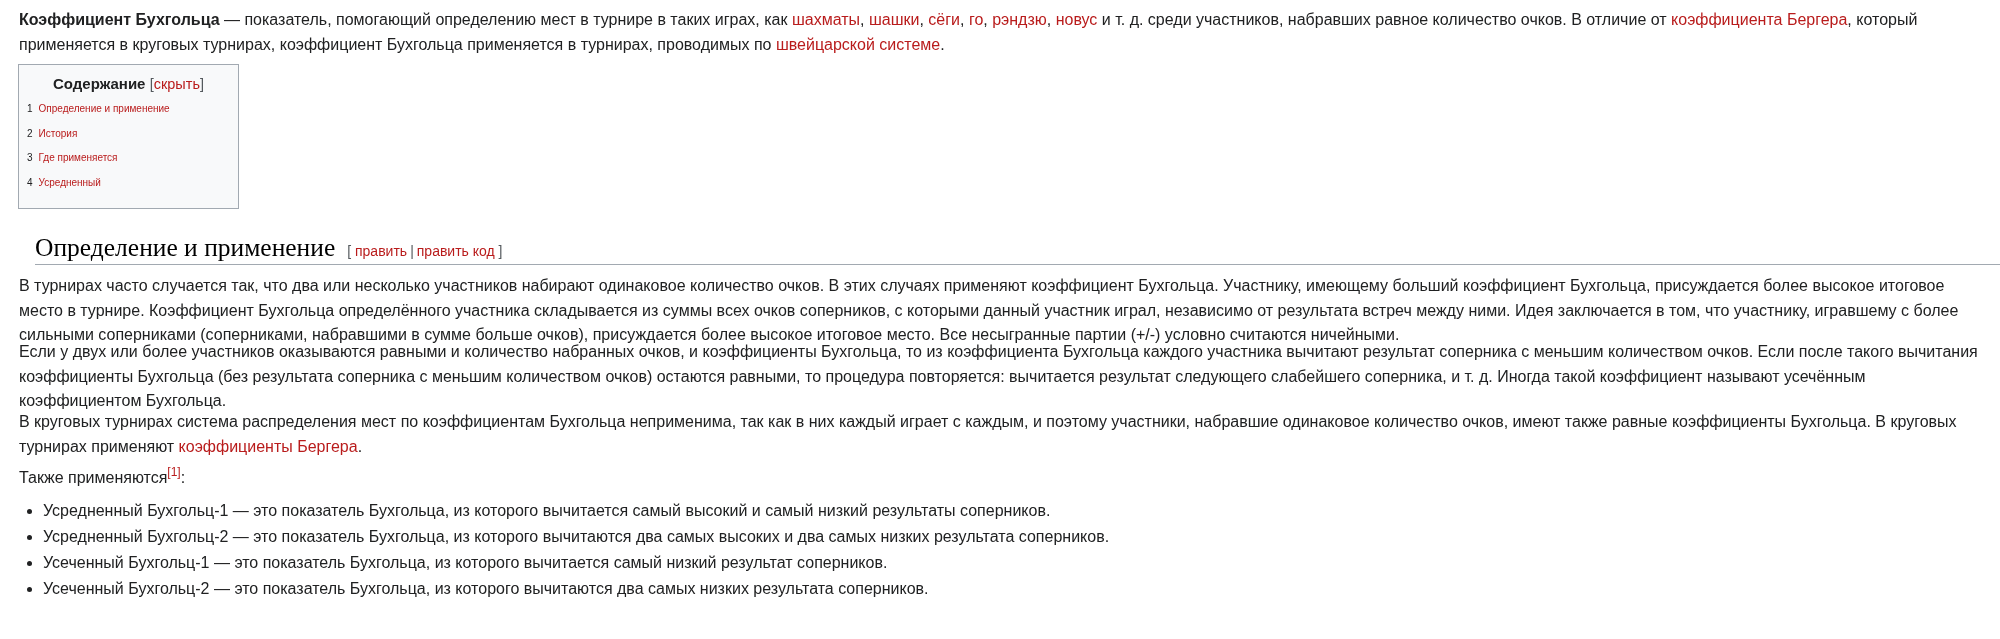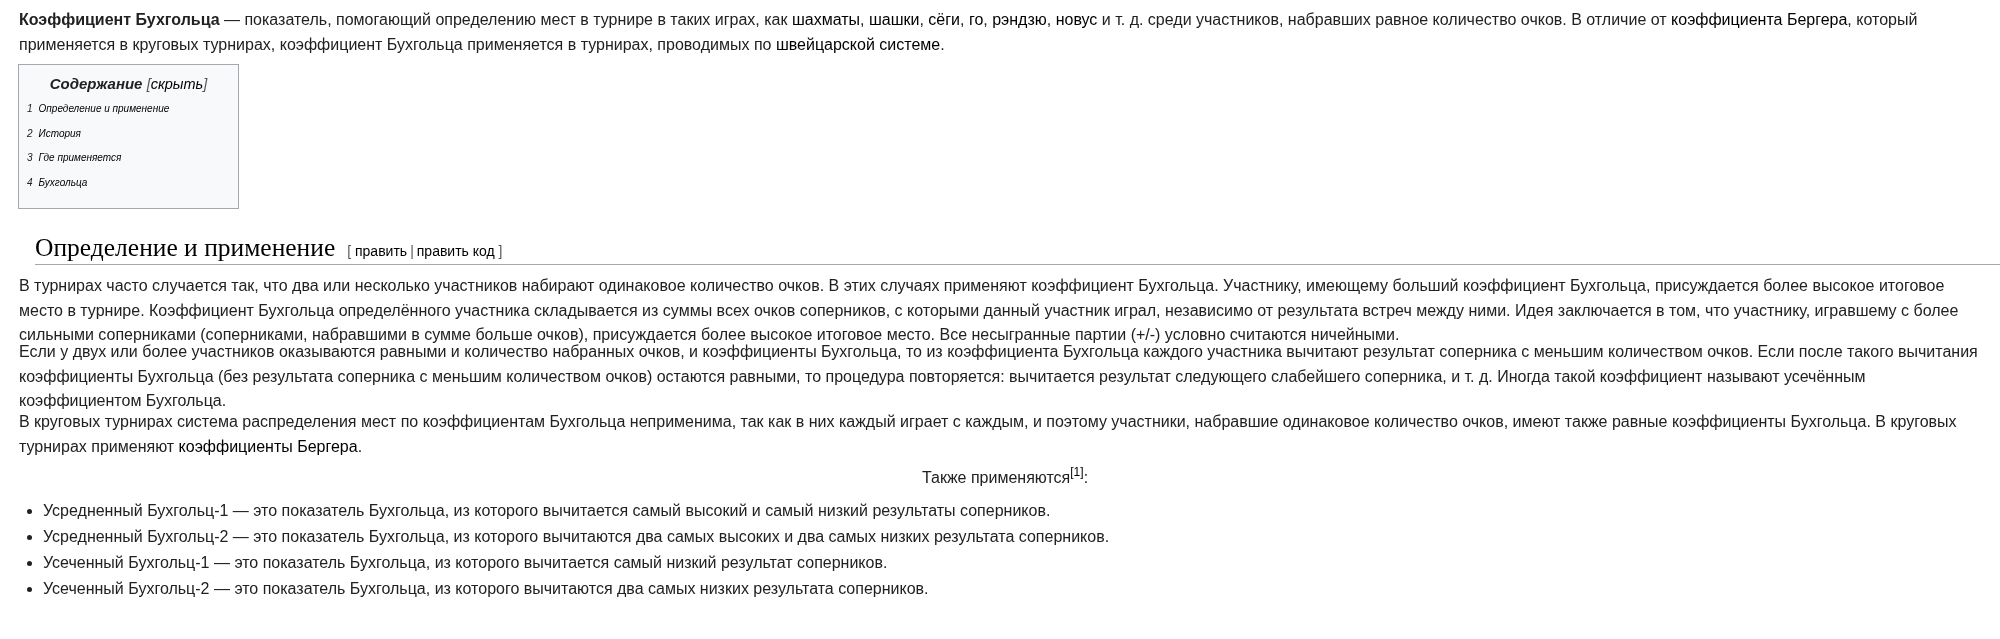--- a/index.html
+++ b/index.html
@@ -19,21 +19,21 @@
     position: absolute;
     left: 19px;
     top: 0;
     width: 1972px;
   }
   p {
     margin: 0;
     line-height: 24.5px;
   }
   a {
-    color: #000000;
+    color: #b91c1c;
     text-decoration: none;
   }
   b { font-weight: bold; }
 
   .lead {
     position: absolute;
     top: 8px;
     left: 0;
     width: 1960px;
   }
@@ -41,21 +41,20 @@
   .toc {
     position: absolute;
     left: -1px;
     top: 64px;
     width: 221px;
     height: 145px;
     background: #f8f9fa;
     border: 1px solid #a2a9b1;
     box-sizing: border-box;
     padding: 7px 7px 7px 7px;
-    font-style: italic;
   }
   .toc-title {
     text-align: center;
     font-size: 15px;
     line-height: 22px;
     margin-top: 1px;
     margin-bottom: 2px;
   }
   .toc-title .t { font-weight: bold; color: #202122; }
   .toc-title .tog { font-size: 14.5px; }
@@ -95,21 +94,21 @@
     font-size: 14px;
     color: #54595d;
     margin-left: 12px;
     font-family: "Liberation Sans", sans-serif;
   }
   .section-heading .edit .sep { margin: 0 3px; }
 
   .p1 { position: absolute; top: 274px; left: 0; width: 1972px; }
   .p2 { position: absolute; top: 340px; left: 0; width: 1972px; }
   .p3 { position: absolute; top: 410px; left: 0; width: 1972px; }
-  .p4 { position: absolute; top: 466px; left: 0; width: 1972px; text-align: center; }
+  .p4 { position: absolute; top: 466px; left: 0; width: 1972px; }
 
   sup {
     font-size: 12px;
     line-height: 1;
     vertical-align: 7px;
   }
 
   .bullets {
     position: absolute;
     top: 498px;
@@ -143,21 +142,21 @@
 
   <div class="toc">
     <div class="toc-title">
       <span class="t">Содержание</span>
       <span class="tog"><span class="br">[</span><a href="#">скрыть</a><span class="br">]</span></span>
     </div>
     <ul class="toc-list">
       <li><span class="num">1</span><a href="#">Определение и применение</a></li>
       <li><span class="num">2</span><a href="#">История</a></li>
       <li><span class="num">3</span><a href="#">Где применяется</a></li>
-      <li><span class="num">4</span><a href="#">Бухгольца</a></li>
+      <li><span class="num">4</span><a href="#">Усредненный</a></li>
     </ul>
   </div>
 
   <div class="section-heading">
     <span class="h-text">Определение и применение</span><span class="edit"><span>[</span> <a href="#">править</a><span class="sep">|</span><a href="#">править код</a> <span>]</span></span>
   </div>
 
   <p class="p1">В турнирах часто случается так, что два или несколько участников набирают одинаковое количество очков. В этих случаях применяют коэффициент Бухгольца. Участнику, имеющему больший коэффициент Бухгольца, присуждается более высокое итоговое место в турнире. Коэффициент Бухгольца определённого участника складывается из суммы всех очков соперников, с которыми данный участник играл, независимо от результата встреч между ними. Идея заключается в том, что участнику, игравшему с более сильными соперниками (соперниками, набравшими в сумме больше очков), присуждается более высокое итоговое место. Все несыгранные партии (+/-) условно считаются ничейными.</p>
 
   <p class="p2">Если у двух или более участников оказываются равными и количество набранных очков, и коэффициенты Бухгольца, то из коэффициента Бухгольца каждого участника вычитают результат соперника с меньшим количеством очков. Если после такого вычитания коэффициенты Бухгольца (без результата соперника с меньшим количеством очков) остаются равными, то процедура повторяется: вычитается результат следующего слабейшего соперника, и т. д. Иногда такой коэффициент называют усечённым коэффициентом Бухгольца.</p>

